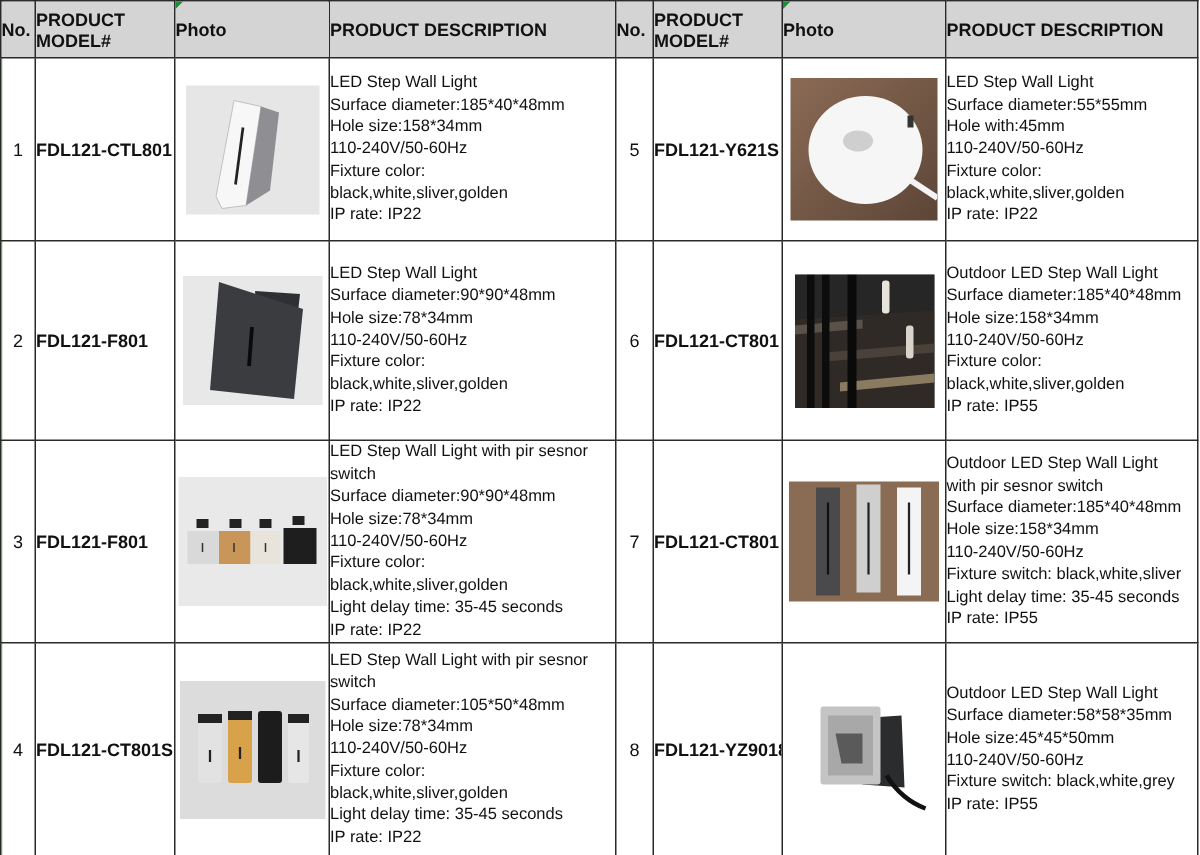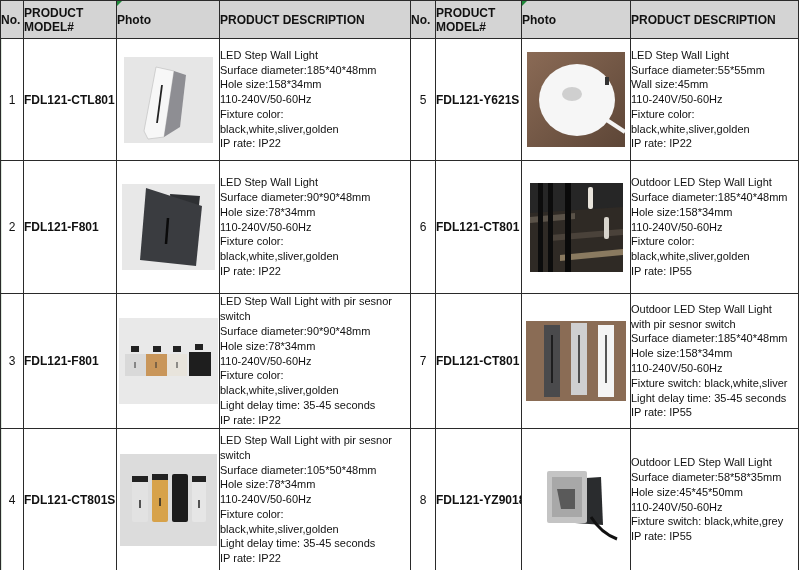--- a/index.html
+++ b/index.html
@@ -74,21 +74,21 @@
           <line x1="60" y1="55" x2="98" y2="80" stroke="#f4f4f4" stroke-width="4"></line>
           <ellipse cx="50" cy="48" rx="38" ry="36" fill="#f6f6f6"></ellipse>
           <ellipse cx="45" cy="42" rx="10" ry="7" fill="#cfcfcf"></ellipse>
           <rect x="78" y="25" width="4" height="8" fill="#333"></rect>
         </svg>
       </div>
     </td>
     <td class="desc">
       <span class="desc-line">LED Step Wall Light</span>
       <span class="desc-line">Surface diameter:55*55mm</span>
-      <span class="desc-line">Wall size:45mm</span>
+      <span class="desc-line">Hole with:45mm</span>
       <span class="desc-line">110-240V/50-60Hz</span>
       <span class="desc-line">Fixture color:</span>
       <span class="desc-line">black,white,sliver,golden</span>
       <span class="desc-line">IP rate: IP22</span>
     </td>
   </tr>
 
   <tr style="height:133px">
     <td class="no">2</td>
     <td class="model">FDL121-F801</td>

